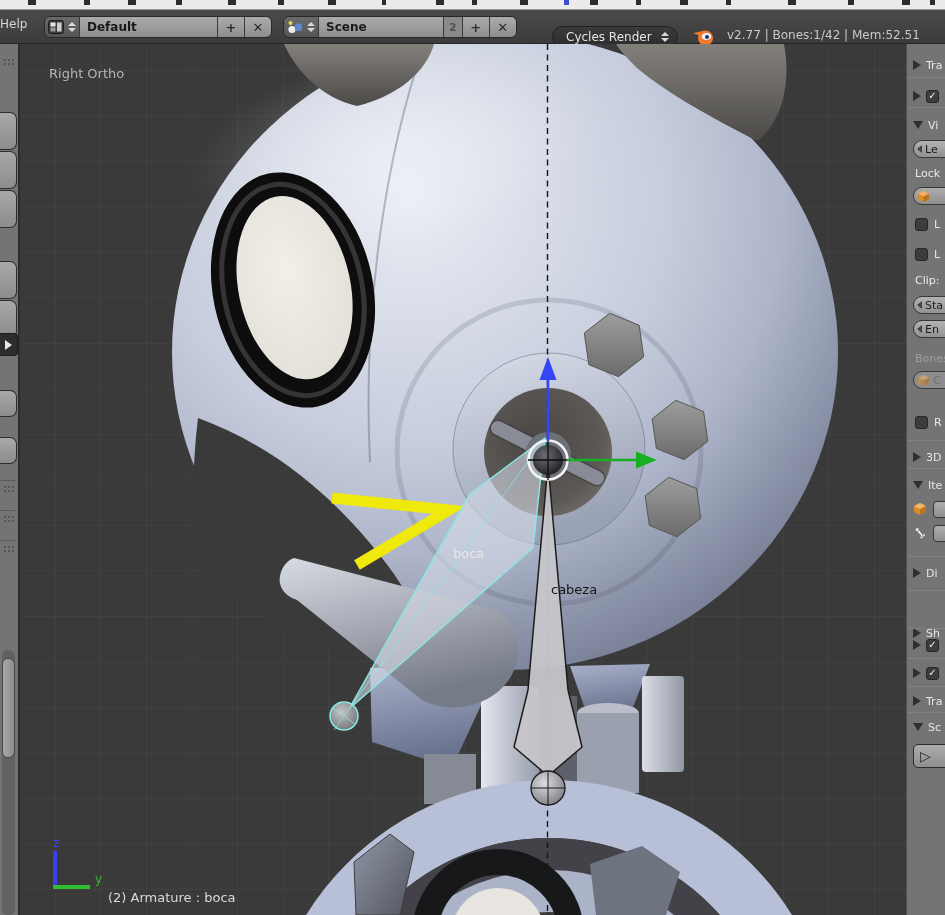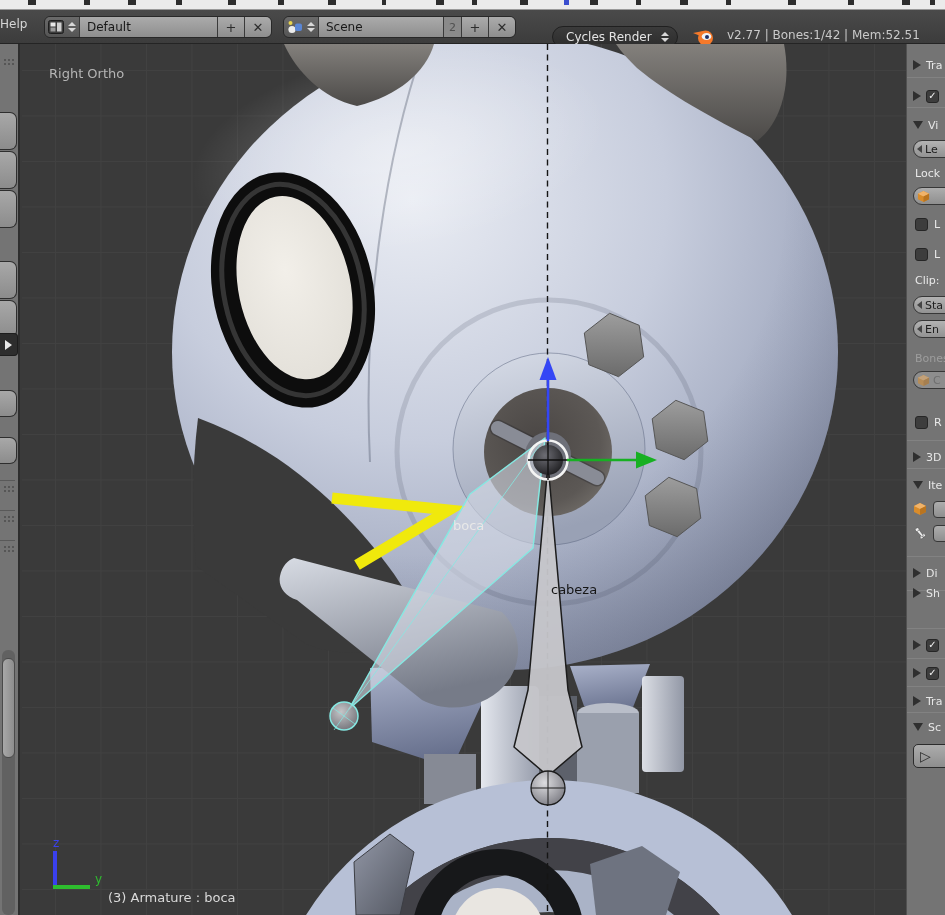--- a/index.html
+++ b/index.html
@@ -11,21 +11,21 @@
   #top-strip { left:0; top:0; width:945px; height:10px; background:#ebebeb;
                border-bottom:1px solid #9a9a9a; }
   #top-strip i { position:absolute; top:0; height:5px; background:#2d2d2d; display:block; }
 
   
   #header { left:0; top:10px; width:945px; height:34px;
             background:linear-gradient(#4a4a4a,#3c3c3c);
             border-bottom:1px solid #242424; }
   .hdr-text { color:#d6d6d6; font-size:12px; }
   .btn-group { position:absolute; top:6px; height:22px; display:flex;
-               border:1px solid #282828; border-radius:6px; overflow:hidden; }
+               border:1px solid #282828; border-radius:6px; overflow:hidden;font-weight:bold; }
   .seg-icon { background:linear-gradient(#6a6a6a,#555555); display:flex; align-items:center;
               padding:0 3px; gap:2px; }
   .seg-field { background:linear-gradient(#ababab,#8e8e8e); color:#191919; font-size:12px;
                display:flex; align-items:center; padding:0 7px; border-left:1px solid #3a3a3a; }
   .seg-count { background:#8a8a8a; color:#4f4f4f; font-size:11px; display:flex;
                align-items:center; padding:0 5px; border-left:1px solid #3a3a3a; }
   .seg-btn { background:linear-gradient(#ababab,#8e8e8e); color:#2d2d2d; font-size:13px;
              display:flex; align-items:center; justify-content:center; width:27px;
              border-left:1px solid #3a3a3a; }
   .updown { display:flex; flex-direction:column; gap:2px; margin-left:2px; }
@@ -365,25 +365,25 @@
       </g>
     </g>
 
     <g>
       <line x1="55" y1="851" x2="55" y2="887" stroke="#3a40ee" stroke-width="4"></line>
       <line x1="53" y1="887" x2="90" y2="887" stroke="#2ebd2e" stroke-width="4"></line>
     </g>
   </svg>
 
   <div class="vp-label" style="left:27px;top:22px;color:#b5b5b5">Right Ortho</div>
-  <div class="vp-label" style="left:431px;top:474px;color:#e8e8e8">boca</div>
+  <div class="vp-label" style="left:431px;top:502px;color:#e8e8e8">boca</div>
   <div class="vp-label" style="left:529px;top:538px;color:#161616">cabeza</div>
   <div class="vp-label" style="left:31px;top:792px;color:#3a40ee;font-size:12px">z</div>
   <div class="vp-label" style="left:73px;top:828px;color:#2ebd2e;font-size:12px">y</div>
-  <div class="vp-label" style="left:86px;top:846px;color:#dadada">(3) Armature : boca</div>
+  <div class="vp-label" style="left:86px;top:846px;color:#dadada">(2) Armature : boca</div>
 </div>
 
 <div id="n-panel" class="abs">
   <div class="np-row" style="top:12px">
     <span class="tri-r"></span>
     <span class="np-h">Tra</span>
   </div>
   <div class="np-sep" style="top:33px"></div>
   <div class="np-row" style="top:43px">
     <span class="tri-r"></span>
@@ -465,21 +465,21 @@
       </g>
     </svg>
   </div>
   <div class="icon-sliver" style="top:481px"></div>
   <div class="np-sep" style="top:512px"></div>
   <div class="np-row" style="top:520px">
     <span class="tri-r"></span>
     <span class="np-h">Di</span>
   </div>
   <div class="np-sep" style="top:546px"></div>
-  <div class="np-row" style="top:540px">
+  <div class="np-row" style="top:580px">
     <span class="tri-r"></span>
     <span class="np-h">Sh</span>
   </div>
   <div class="np-sep" style="top:584px"></div>
   <div class="np-row" style="top:592px">
     <span class="tri-r"></span>
     <span class="np-check">✓</span>
     <span class="np-h"></span>
   </div>
   <div class="np-sep" style="top:614px"></div>

